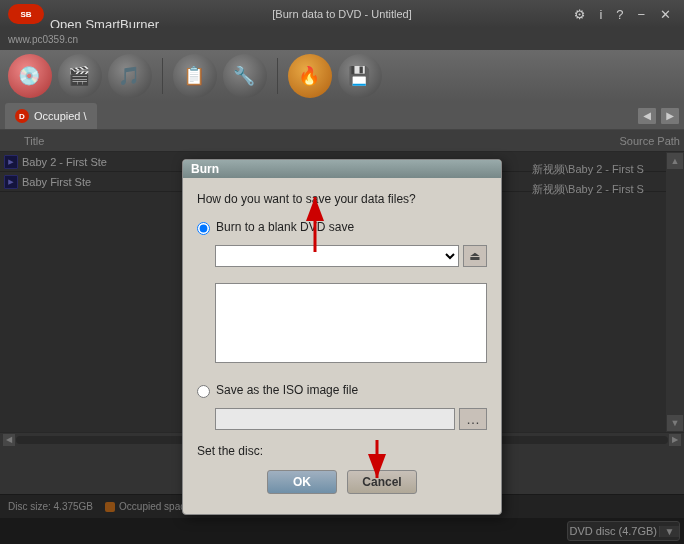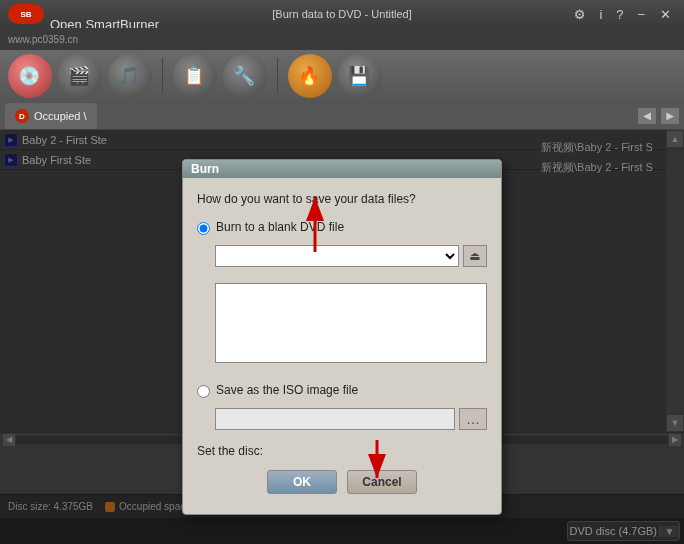--- a/index.html
+++ b/index.html
@@ -250,21 +250,21 @@
       color: #eee;
       font-size: 11px;
       white-space: nowrap;
       overflow: hidden;
       text-overflow: ellipsis;
     }
     .file-source {
       width: 130px;
       color: #ddd;
       font-size: 11px;
-      text-align: center;
+      text-align: left;
       white-space: nowrap;
       overflow: hidden;
       text-overflow: ellipsis;
       margin-top: 16px;
     }
     .content-with-scroll {
       flex: 1;
       display: flex;
       overflow: hidden;
     }
@@ -633,20 +633,24 @@
       <span>Occupied \</span>
     </div>
     <div class="tab-nav-right">
       <div class="tab-nav-btn">◀</div>
       <div class="tab-nav-btn">▶</div>
     </div>
   </div>
 
   <div class="content-area">
 
+    <div class="table-header">
+      <div class="col-title">Title</div>
+      <div class="col-source">Source Path</div>
+    </div>
 
     <div class="content-with-scroll">
       <div class="file-list">
         <div class="file-row">
           <div class="file-icon file-icon-video"></div>
           <span class="file-name">Baby 2 - First Ste</span>
           <span class="file-source">新视频\Baby 2 - First S</span>
         </div>
         <div class="file-row">
           <div class="file-icon file-icon-video"></div>
@@ -703,21 +707,21 @@
         <div class="modal-title-bar">
           <span>Burn</span>
         </div>
         <div class="modal-body">
           <p class="modal-question">How do you want to save your data files?</p>
 
           <div class="radio-group">
 
             <div class="radio-option">
               <input type="radio" name="save-option" checked="" class="radio-input" style="">
-              <label class="radio-label">Burn to a blank DVD file</label>
+              <label class="radio-label">Burn to a blank DVD save</label>
             </div>
 
             <div class="dropdown-row">
               <select class="modal-select">
                 <option value=""></option>
               </select>
               <button class="eject-btn">⏏</button>
             </div>
 
             <textarea class="modal-textarea" readonly="" style=""></textarea>

